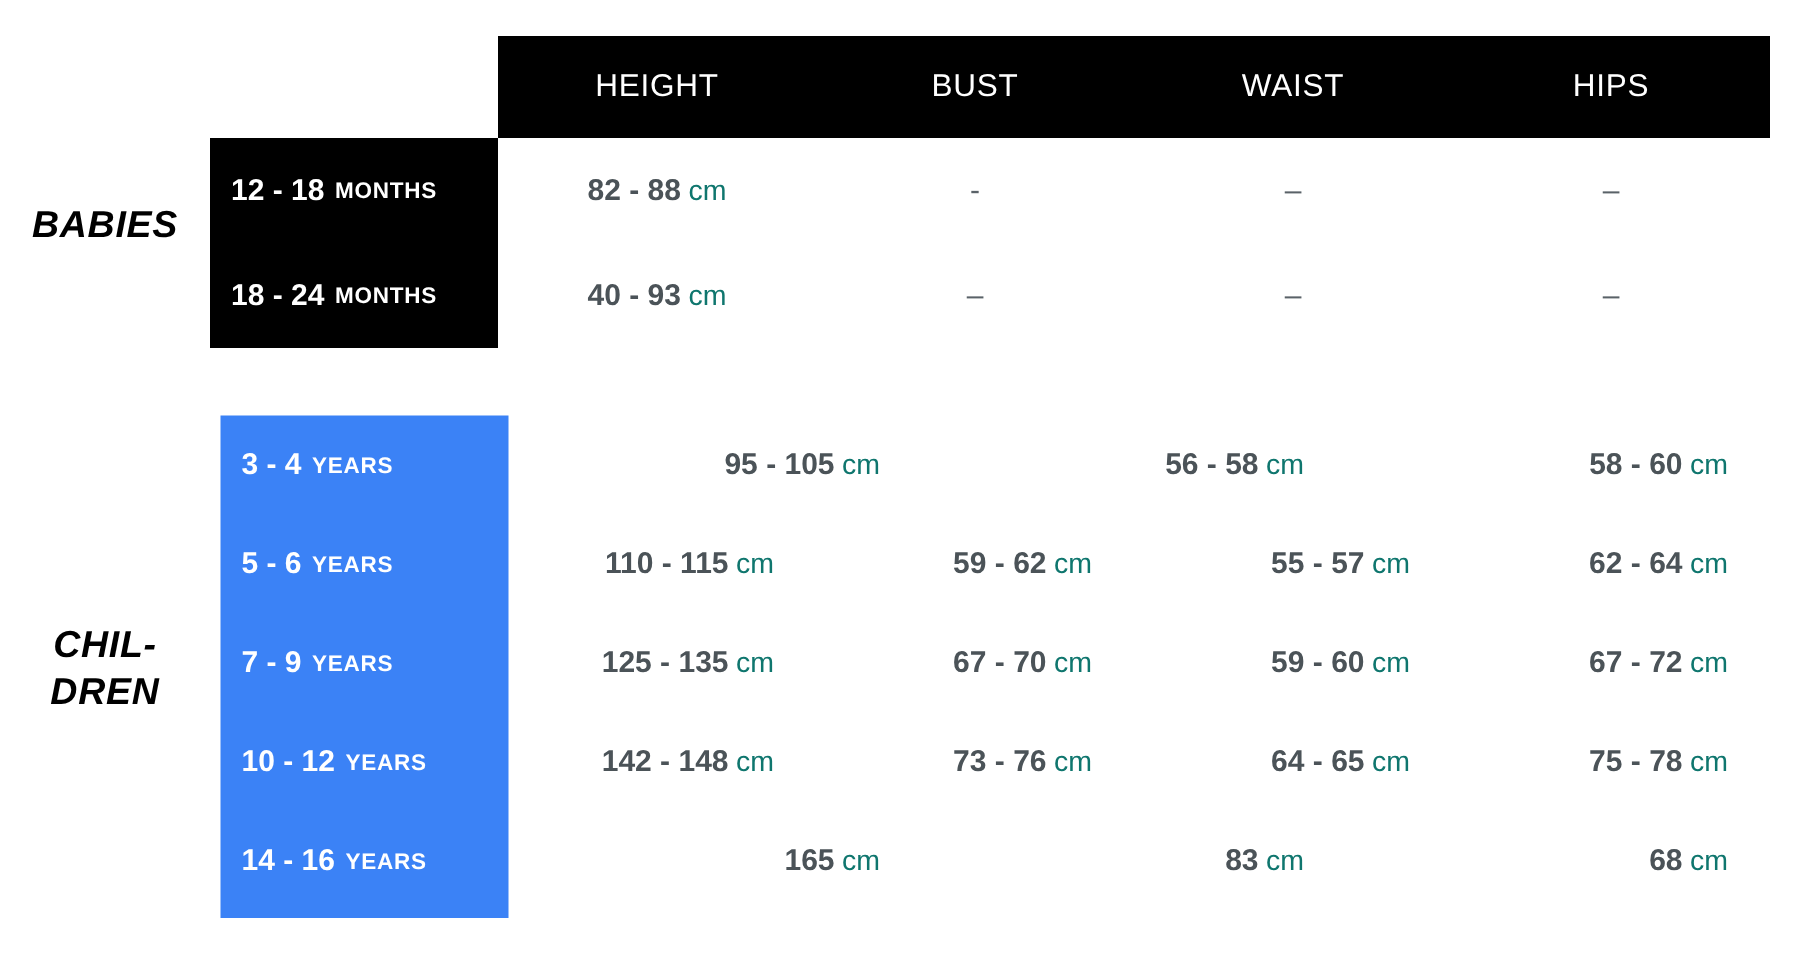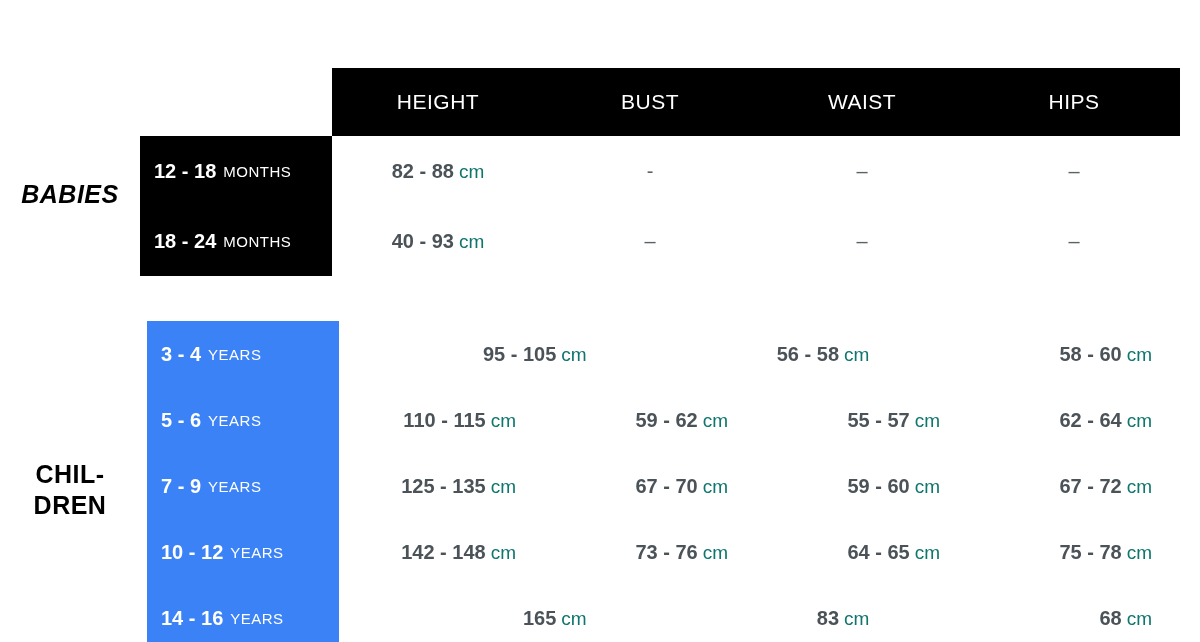--- a/index.html
+++ b/index.html
@@ -13,21 +13,20 @@
     font-family: "Liberation Sans", sans-serif;
     color: #333333;
     position: relative;
     overflow: hidden;
   }
 
   .sheet {
     position: relative;
     width: 1200px;
     height: 570px;
-    margin-top: 44px;
   }
 
   
   .header-band {
     position: absolute;
     left: 332px;
     top: 24px;
     width: 848px;
     height: 68px;
     background: #000000;
@@ -72,21 +71,21 @@
     box-sizing: border-box;
     color: #ffffff;
   }
   .age-num {
     font-size: 20px;
     font-weight: bold;
     white-space: nowrap;
   }
   .age-unit {
     font-size: 15px;
-    font-weight: 400;
+    font-weight: 700;
     margin-left: 7px;
     letter-spacing: 0.5px;
   }
 
   .babies-values {
     position: absolute;
     left: 332px;
     top: 92px;
     width: 848px;
     height: 140px;
@@ -119,20 +118,21 @@
 
   
   .children-label {
     position: absolute;
     left: 0px;
     top: 415px;
     width: 140px;
     text-align: center;
     font-size: 25px;
     font-weight: bold;
+    font-style: italic;
     color: #000000;
     line-height: 31px;
     letter-spacing: 0.5px;
   }
   .children-ages {
     position: absolute;
     left: 147px;
     top: 277px;
     width: 192px;
     height: 335px;

